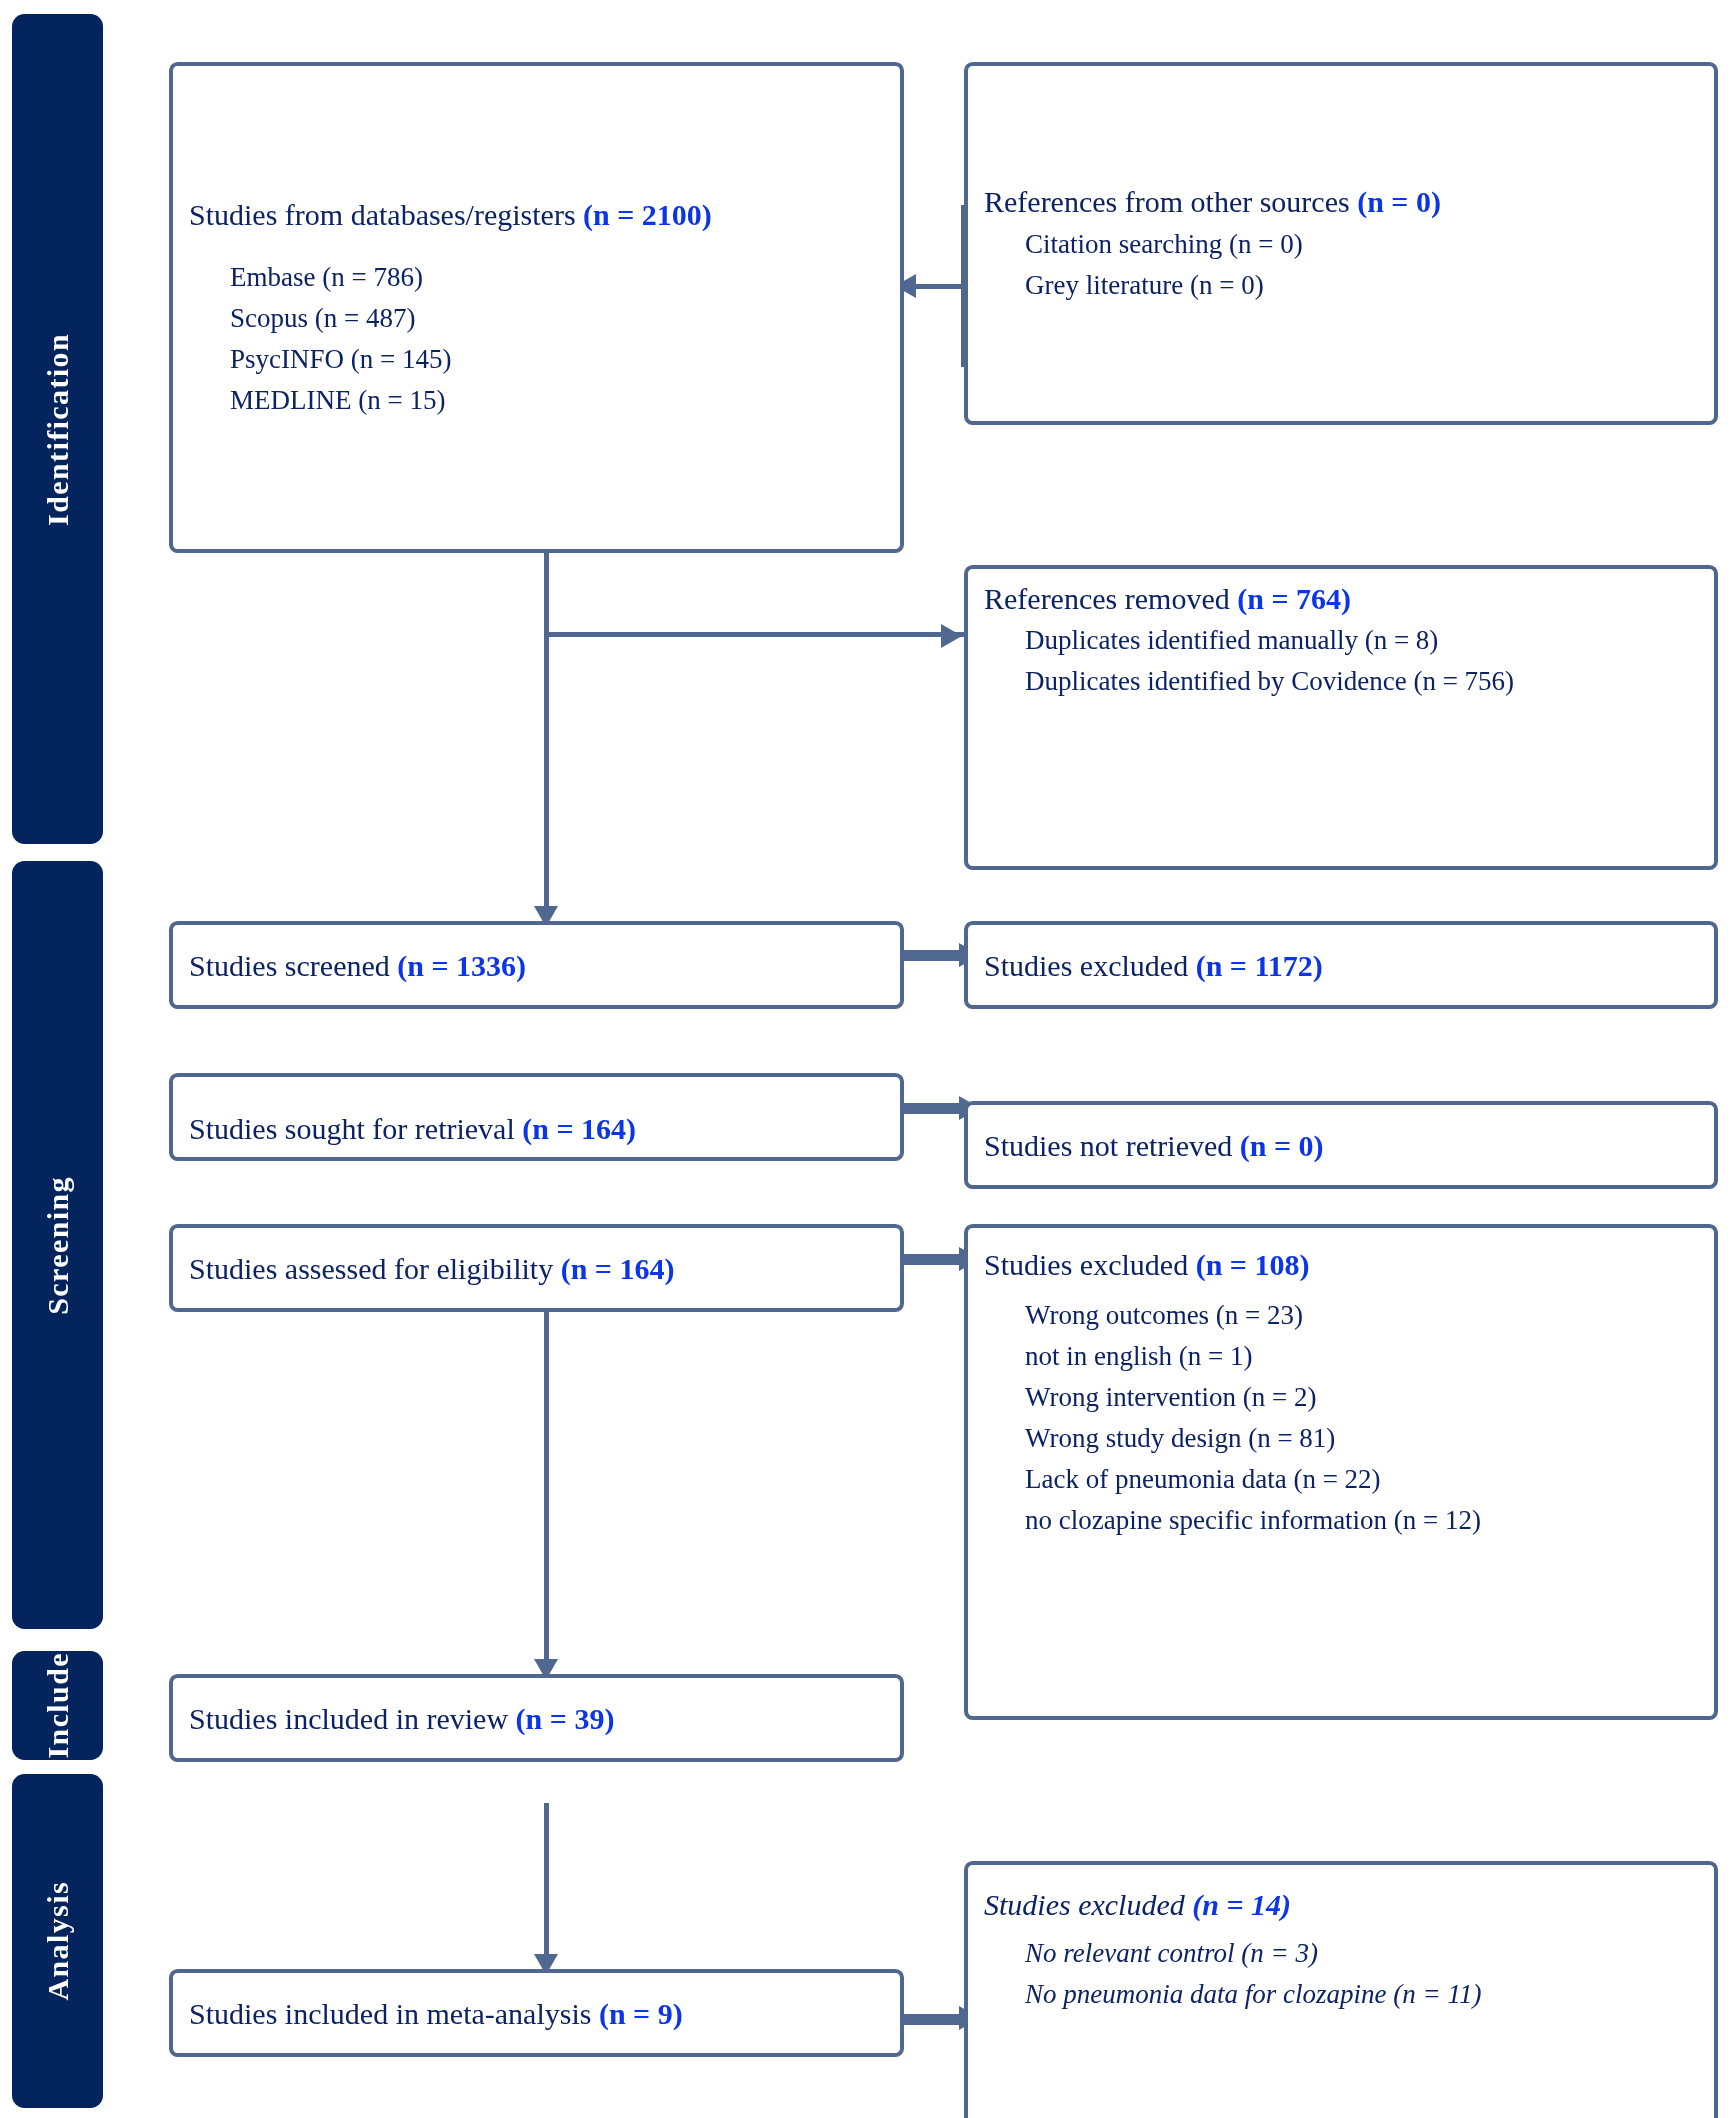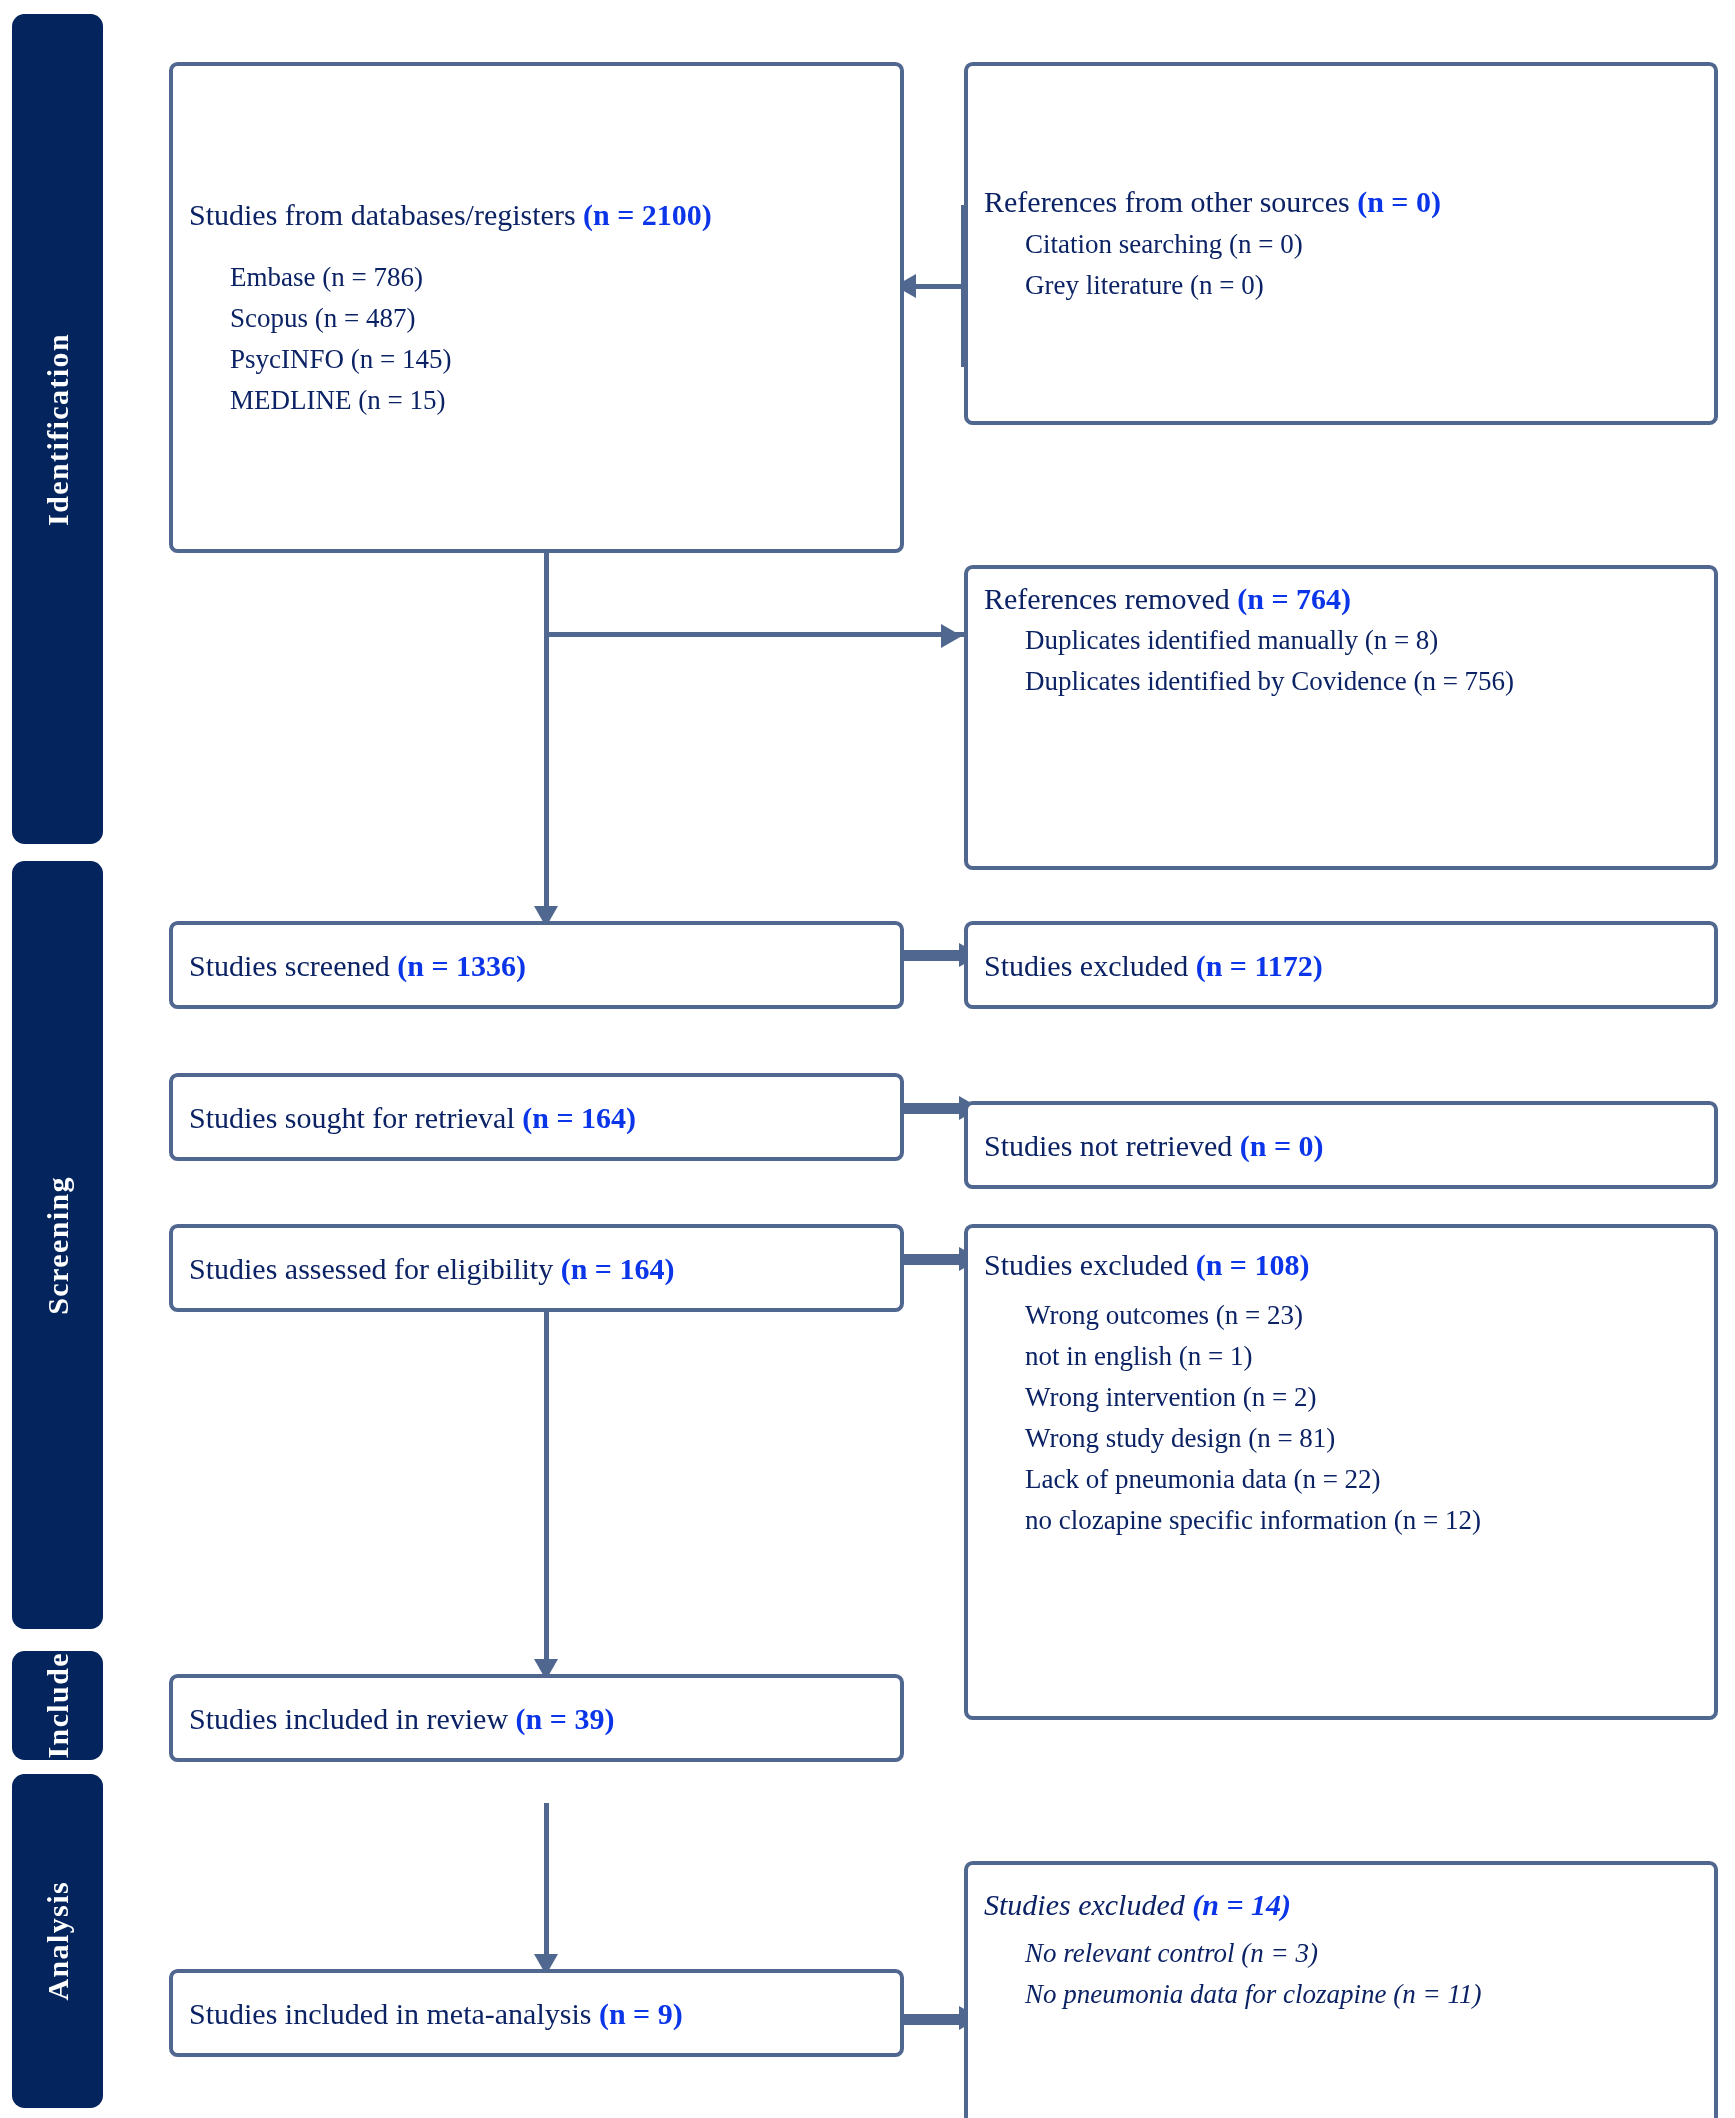--- a/index.html
+++ b/index.html
@@ -198,21 +198,21 @@
       <span>Studies screened </span><span class="count">(n = 1336)</span>
     </div>
   </div>
 
   <div class="flow-box" style="left:964px; top:921px; width:754px; height:88px; justify-content:center;">
     <div class="single-line">
       <span>Studies excluded </span><span class="count">(n = 1172)</span>
     </div>
   </div>
 
-  <div class="flow-box" style="left:169px; top:1073px; width:735px; height:88px; justify-content:center;">
+  <div class="flow-box" style="left:169px; top:1073px; width:735px; height:88px; justify-content:flex-end;">
     <div class="single-line">
       <span>Studies sought for retrieval </span><span class="count">(n = 164)</span>
     </div>
   </div>
 
   <div class="flow-box" style="left:964px; top:1073px; width:754px; height:88px; justify-content:center;margin-top:28px;">
     <div class="single-line">
       <span>Studies not retrieved </span><span class="count">(n = 0)</span>
     </div>
   </div>

